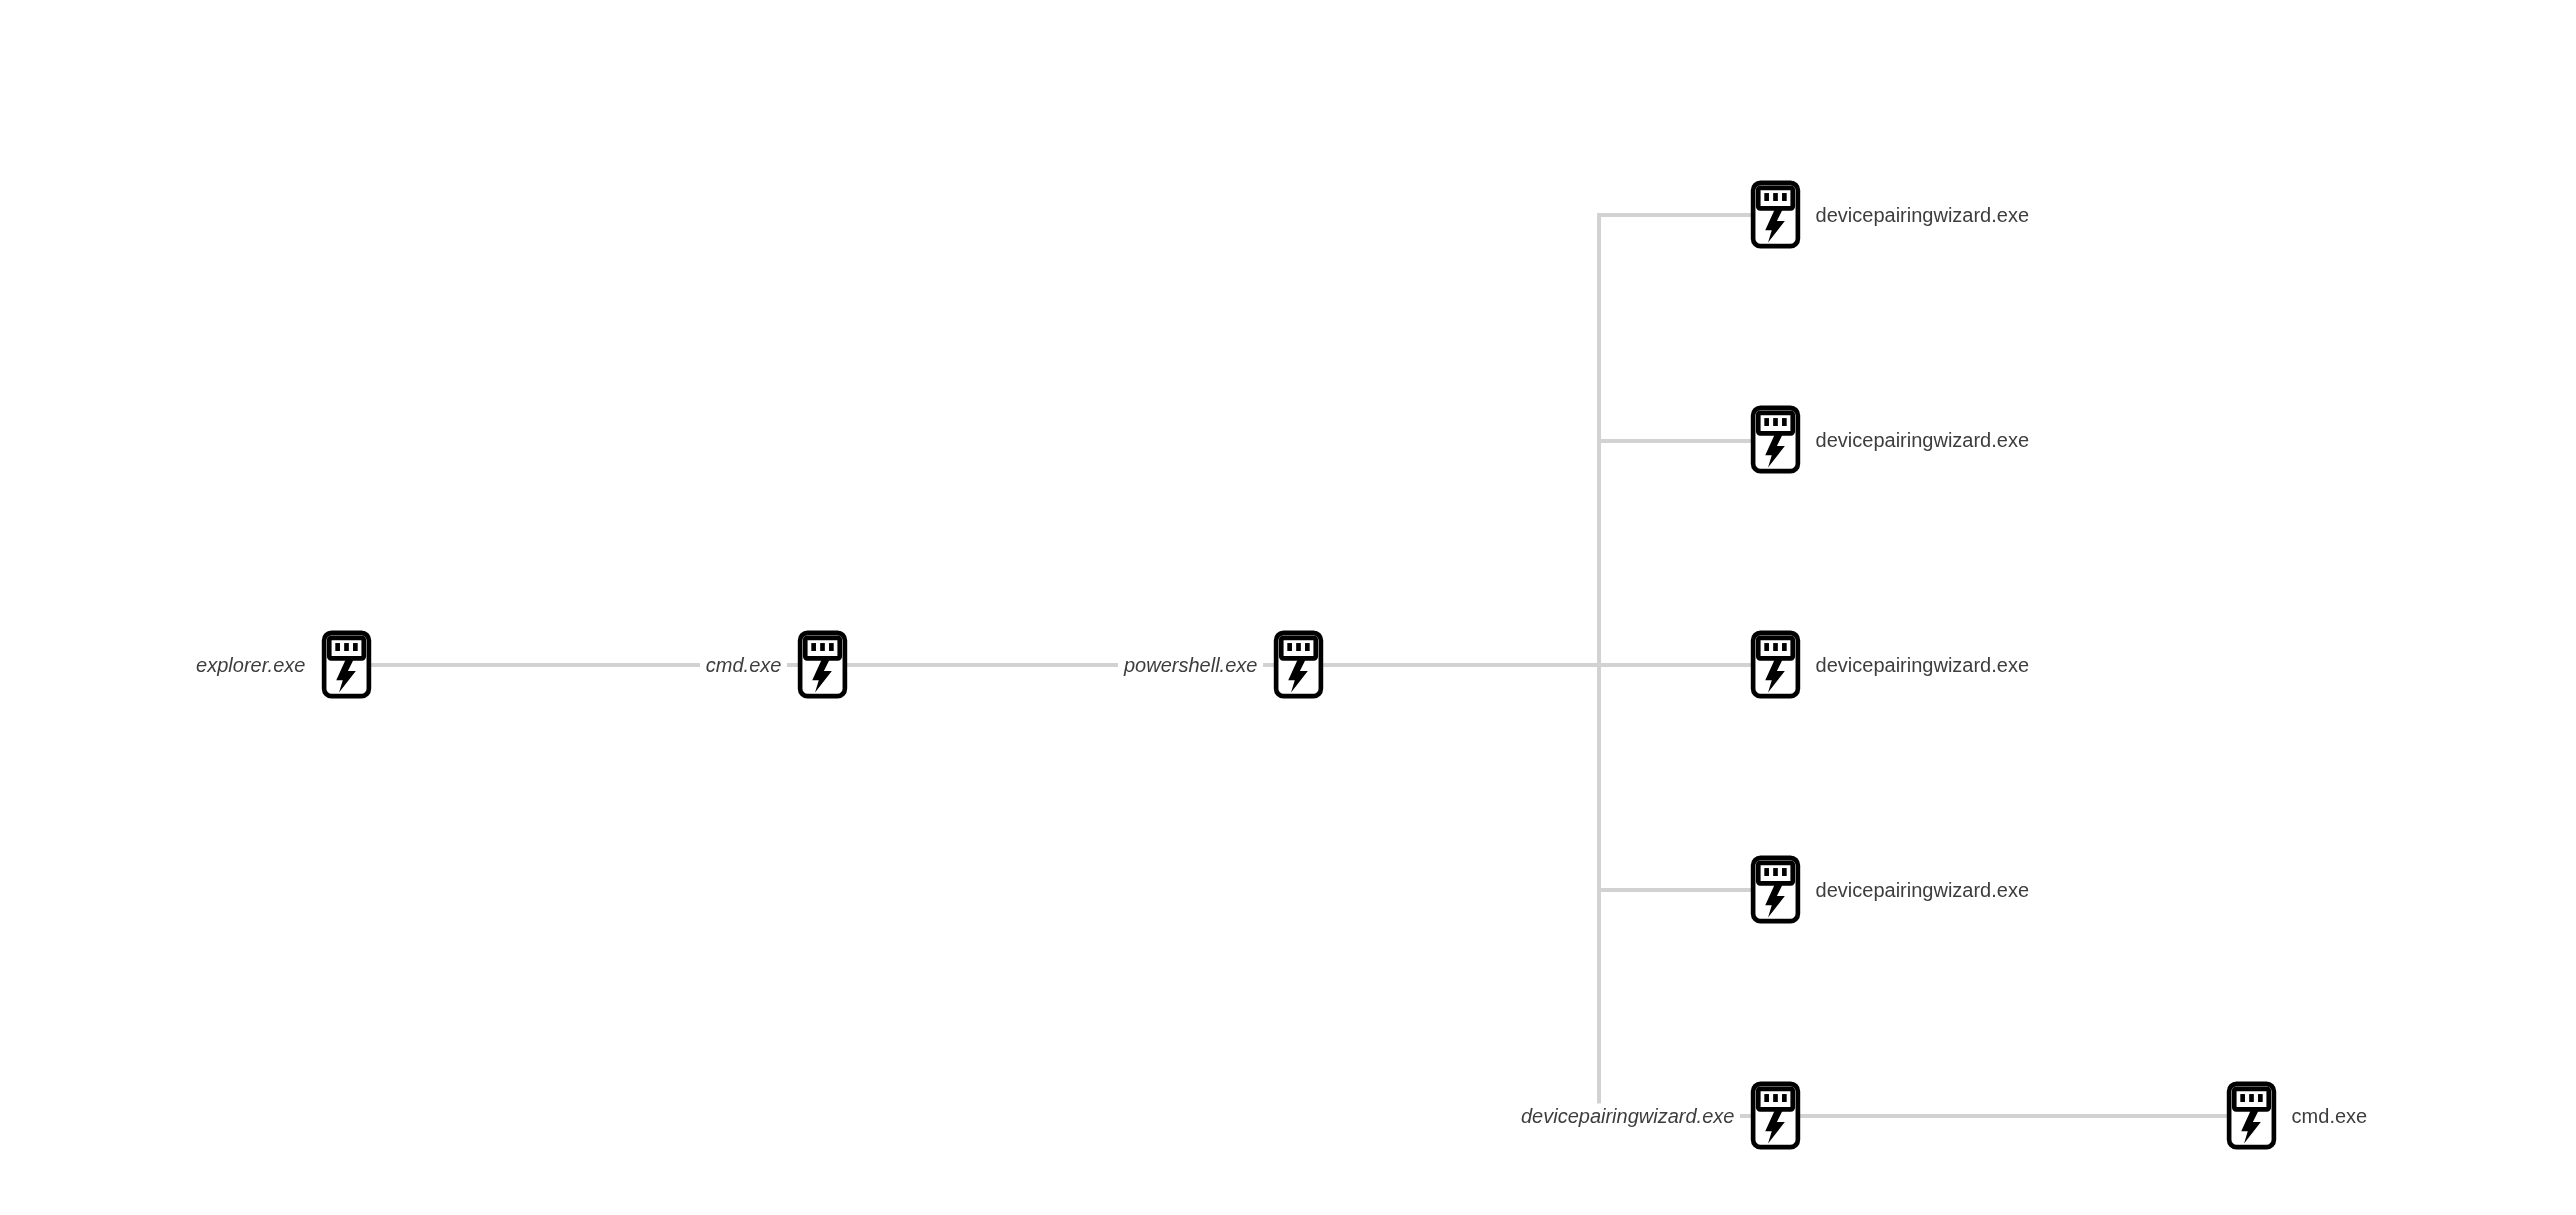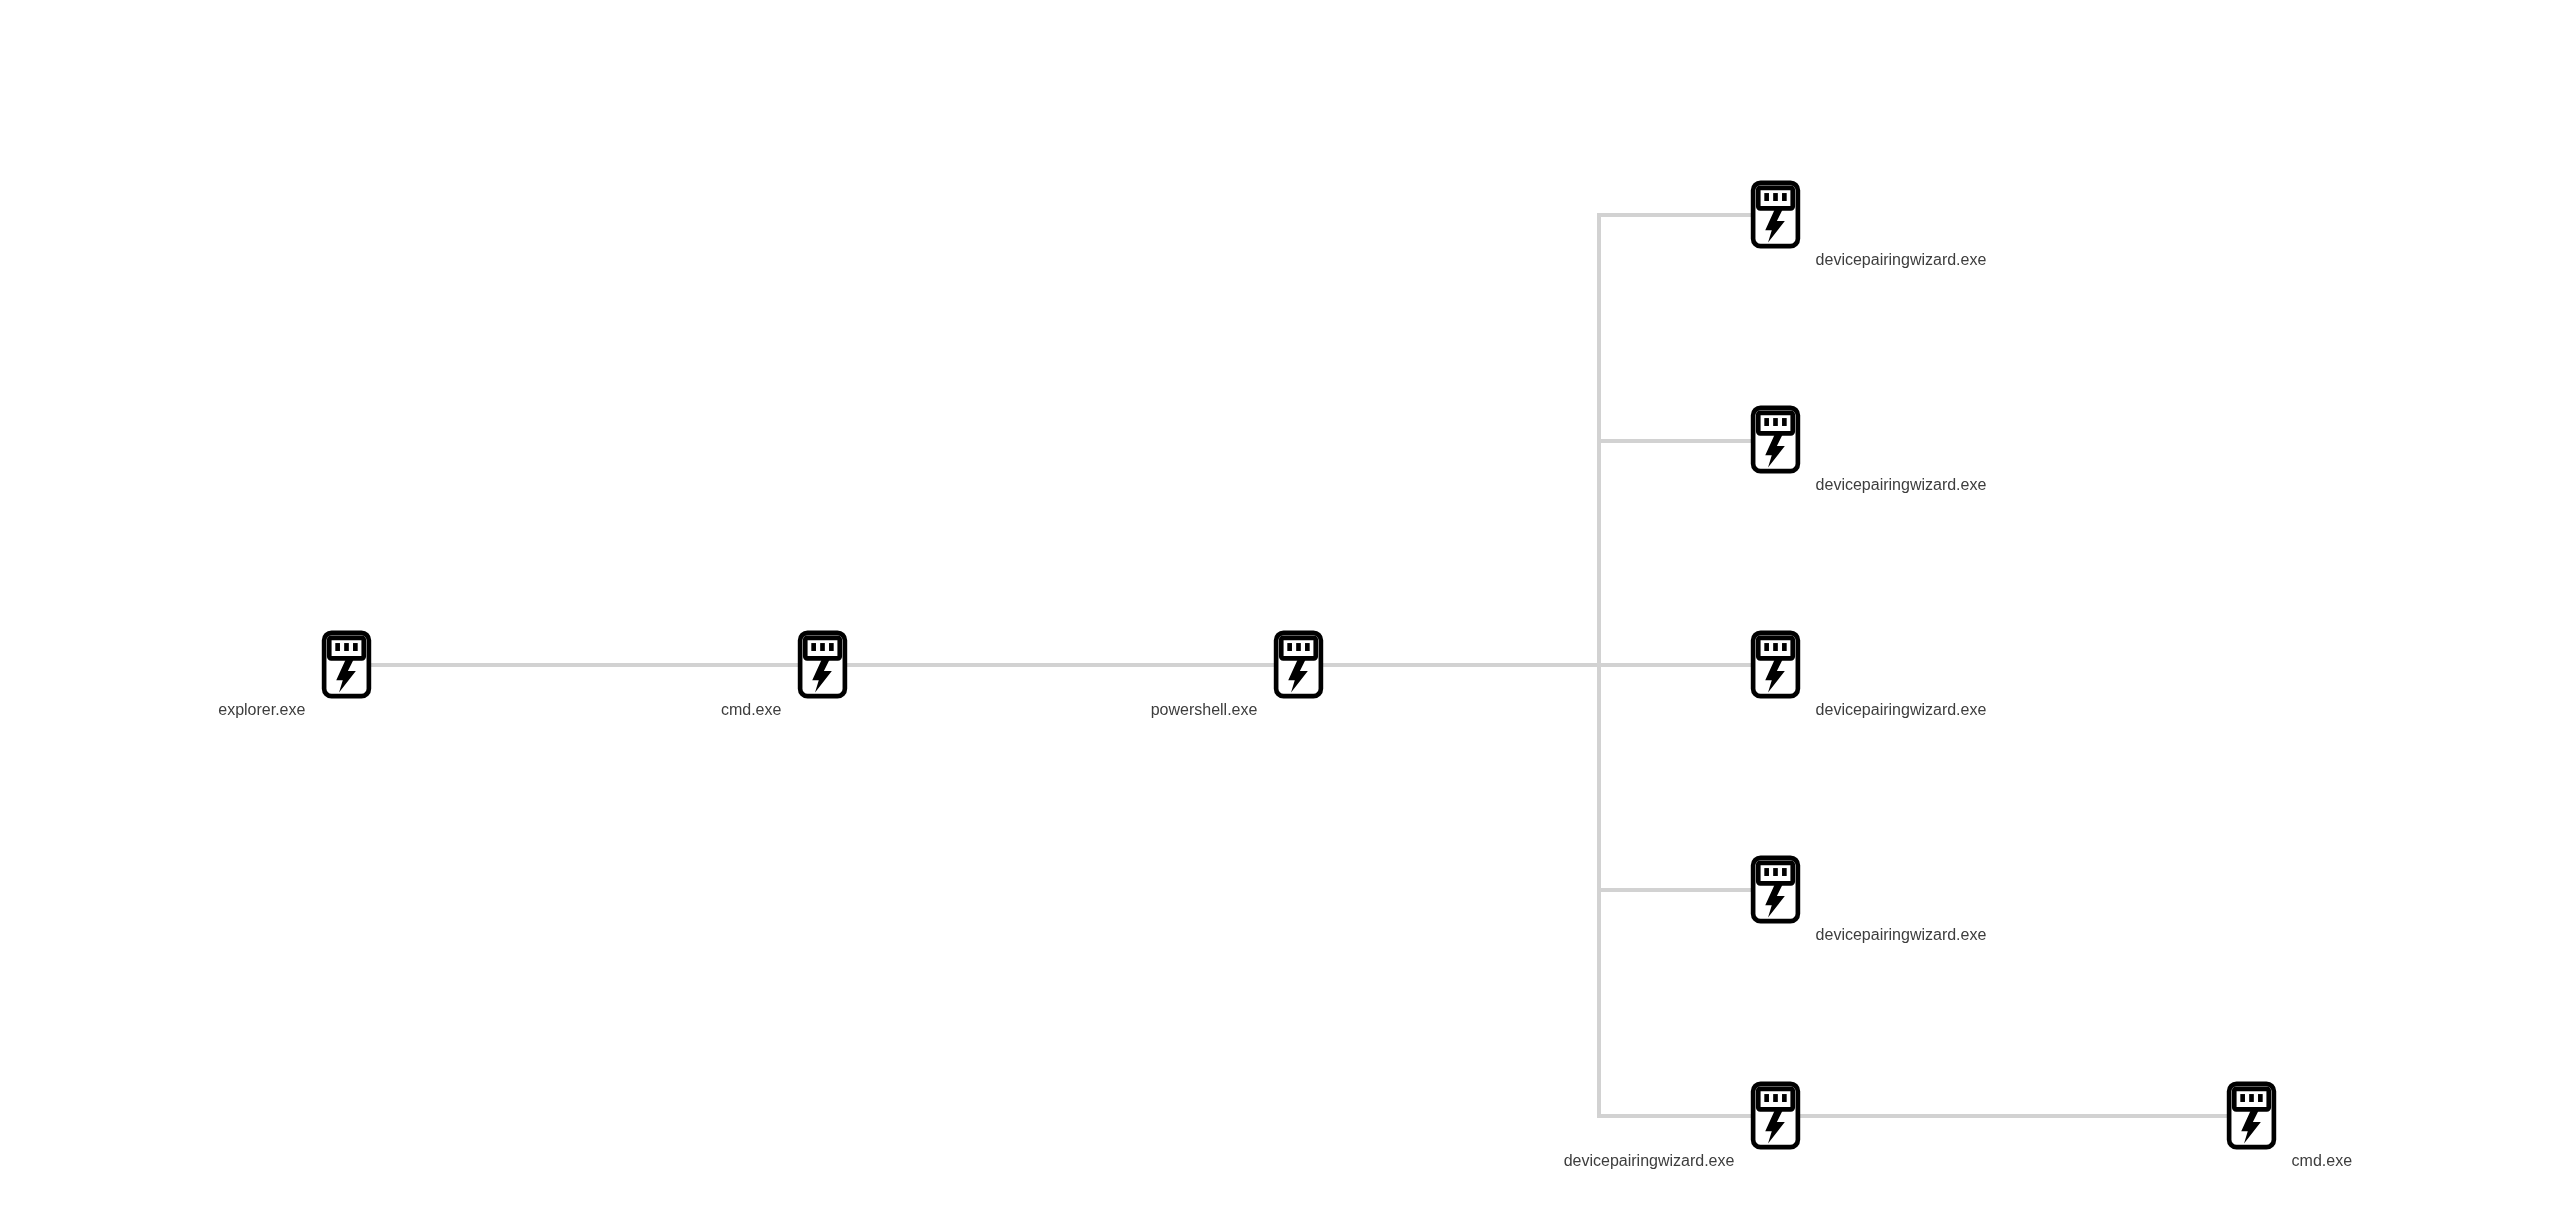--- a/index.html
+++ b/index.html
@@ -46,29 +46,28 @@
     stroke-width: 5px;
   }
   .ic-solid {
     fill: var(--icon_stroke, #000000);
   }
   .plabel {
     position: absolute;
     top: 0;
     transform: translateY(-50%);
     white-space: nowrap;
-    font-size: 16px;
+    font-size: 20px;
     line-height: 25px;
     color: var(--label, #3d3d3d);
     background: var(--background, #ffffff);
     padding: 0 5.6px;
     z-index: 1;
-    margin-top: 44px;
-  }
-  .plabel.side-left { right: 35px; }
+  }
+  .plabel.side-left { right: 35px; font-style: italic; }
   .plabel.side-right { left: 35px; }
 </style>
 </head>
 <body>
 
 <div class="canvas">
 
   <div class="edge" style="left:346px; top:663px; width:1429px; height:3.8px;"></div>
   <div class="edge" style="left:1597px; top:213px; width:3.8px; height:904px;"></div>
   <div class="edge" style="left:1597px; top:213px; width:177px; height:3.8px;"></div>

